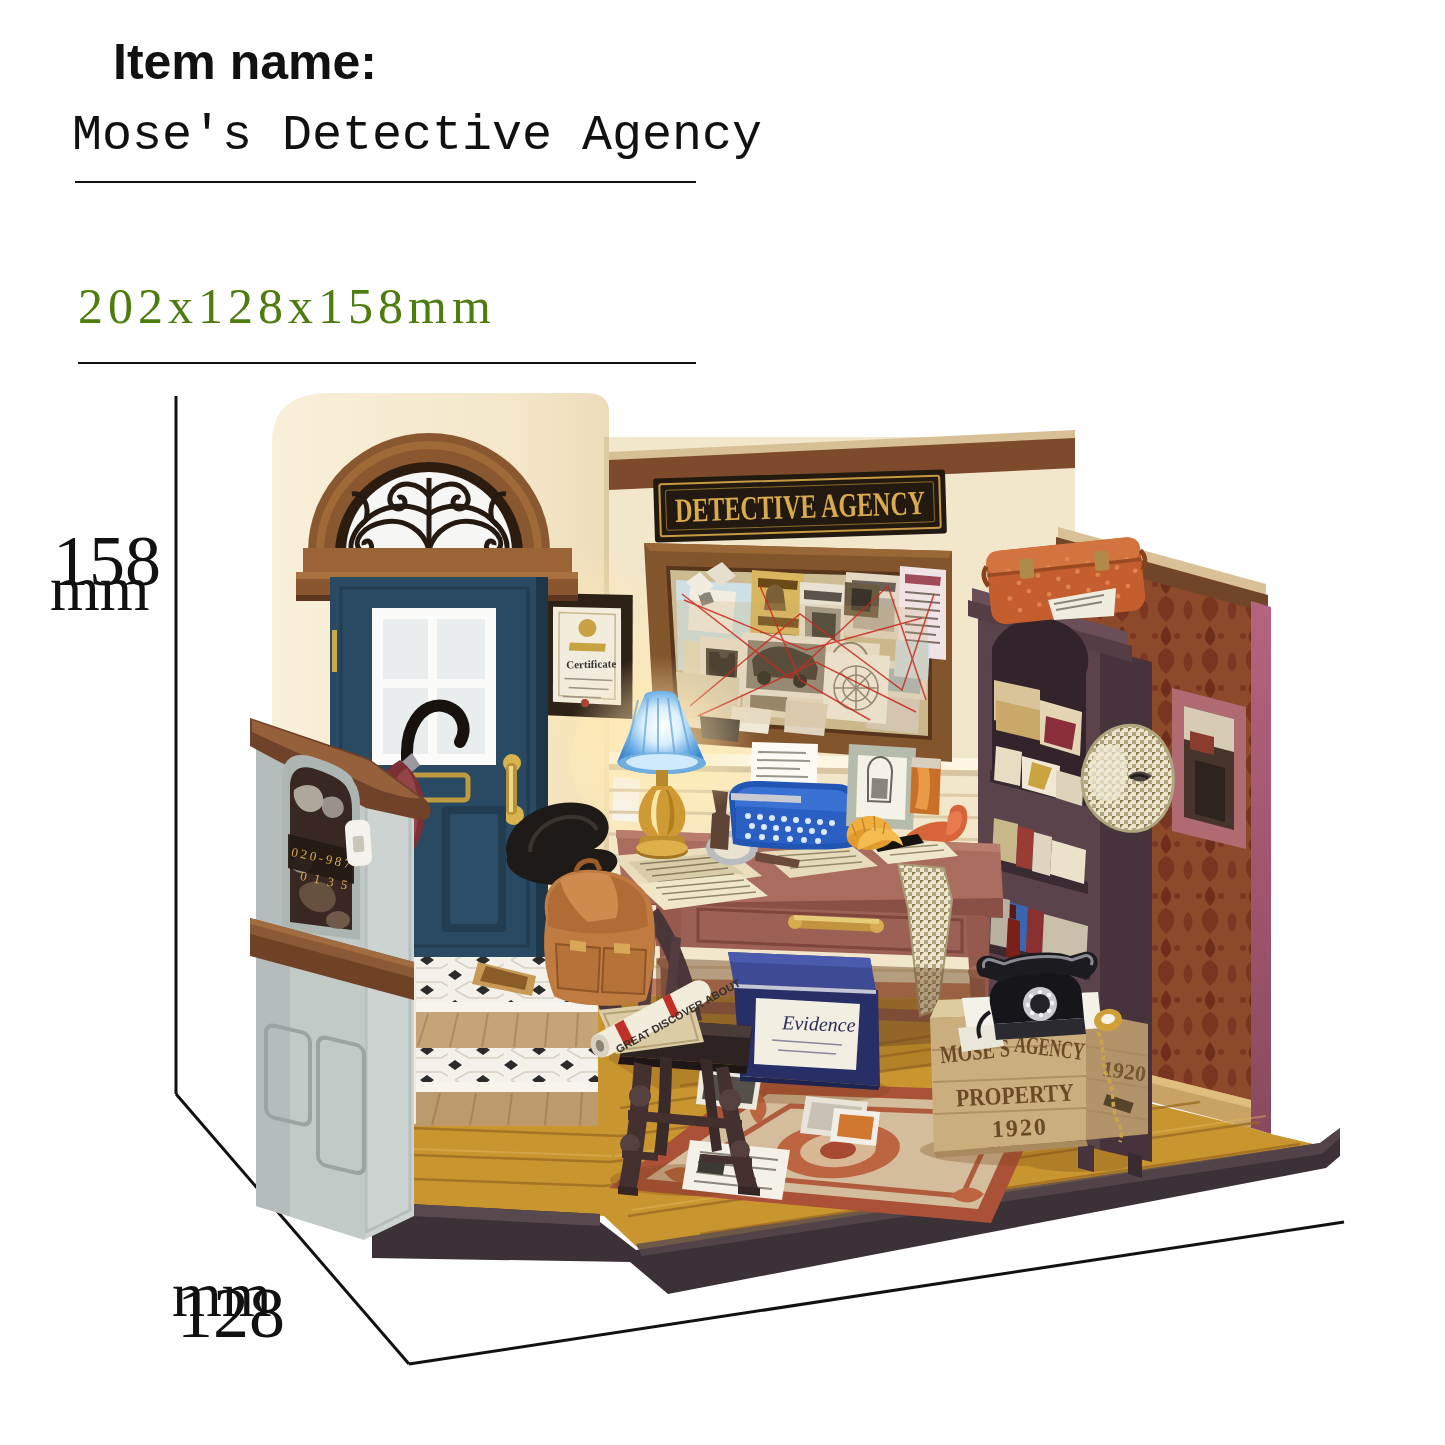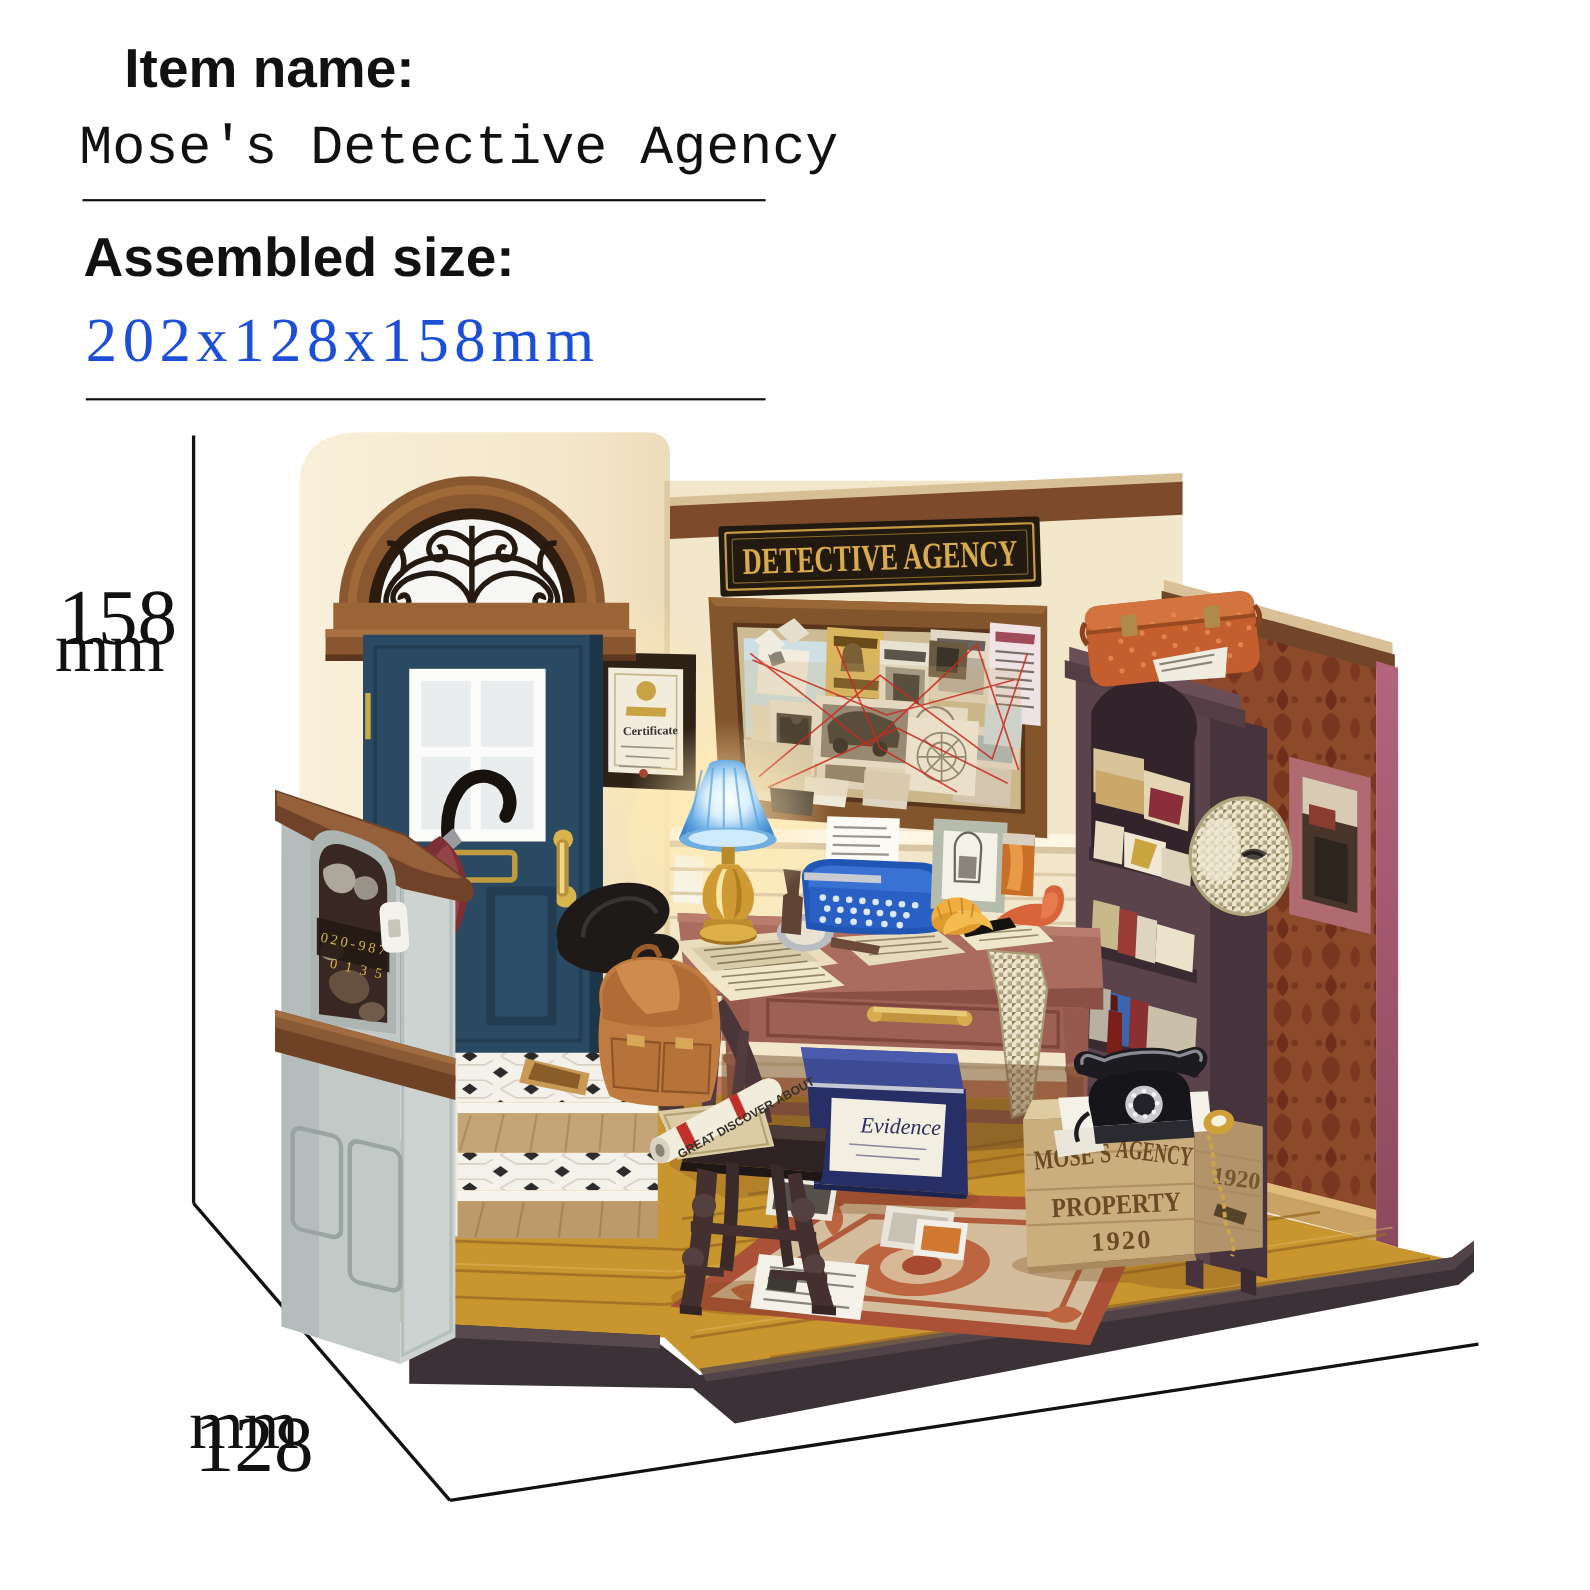--- a/index.html
+++ b/index.html
@@ -1,33 +1,32 @@
 <!DOCTYPE html>
 <html><head>
 <meta charset="utf-8">
 <style>
 html,body{margin:0;padding:0;background:#fff;}
 #page{position:relative;width:1445px;height:1445px;background:#fff;overflow:hidden;
 font-family:"Liberation Sans",sans-serif;}
 .hd{font-weight:bold;font-size:50px;color:#111;}
 .rg{font-weight:normal;font-size:50px;color:#111;}
-.sz{font-family:"Liberation Serif",serif;font-size:57px;color:#1d4ed8;letter-spacing:5px;}
+.sz{font-family:"Liberation Serif",serif;font-size:50px;color:#4d7c0f;letter-spacing:5px;}
 .dim{font-family:"Liberation Serif",serif;font-size:72px;color:#111;}
 </style>
 </head>
 <body>
 <div id="page">
 
 <div class="hd" style="position:absolute;left:72px;top:33px;margin-left:41px;">Item name:</div>
 
 <div class="rg" style="position:absolute;left:72px;top:107px;font-family:Liberation Mono, monospace;">Mose's Detective Agency</div>
 
 <div style="position:absolute;left:75px;top:181px;width:621px;height:2px;background:#111;"></div>
 
-<div class="hd" style="position:absolute;left:76px;top:205px;">Assembled size:</div>
 
 <div class="sz" style="position:absolute;left:78px;top:277px;">202x128x158mm</div>
 
 <div style="position:absolute;left:78px;top:362px;width:618px;height:2px;background:#111;"></div>
 
 <div class="dim" style="position:absolute;left:53px;top:520px;">158</div>
 <div class="dim" style="position:absolute;left:50px;top:552px;font-size:64px;">mm</div>
 
 <div class="dim" style="position:absolute;left:177px;top:1272px;">128</div>
 <div class="dim" style="position:absolute;left:172px;top:1258px;font-size:64px;">mm</div>

